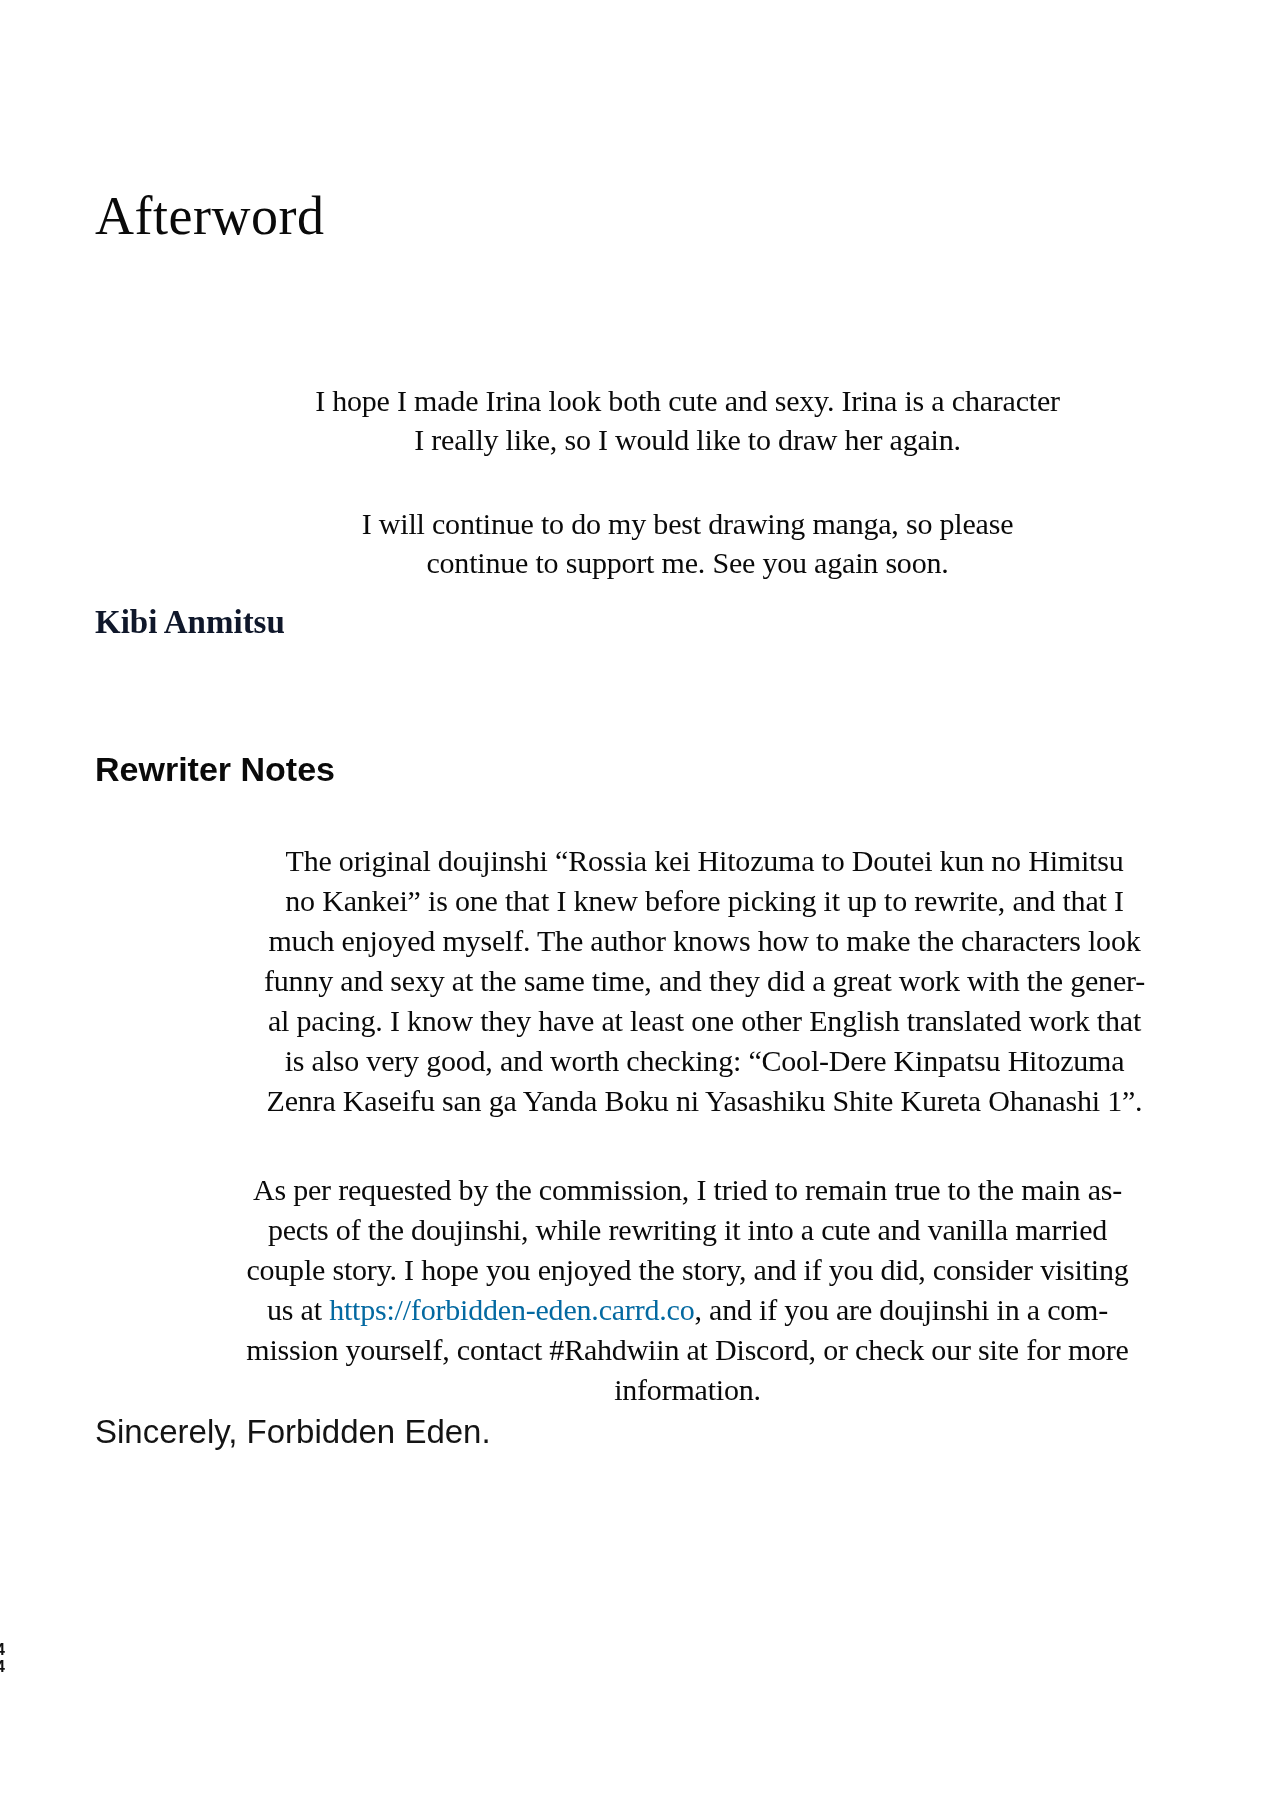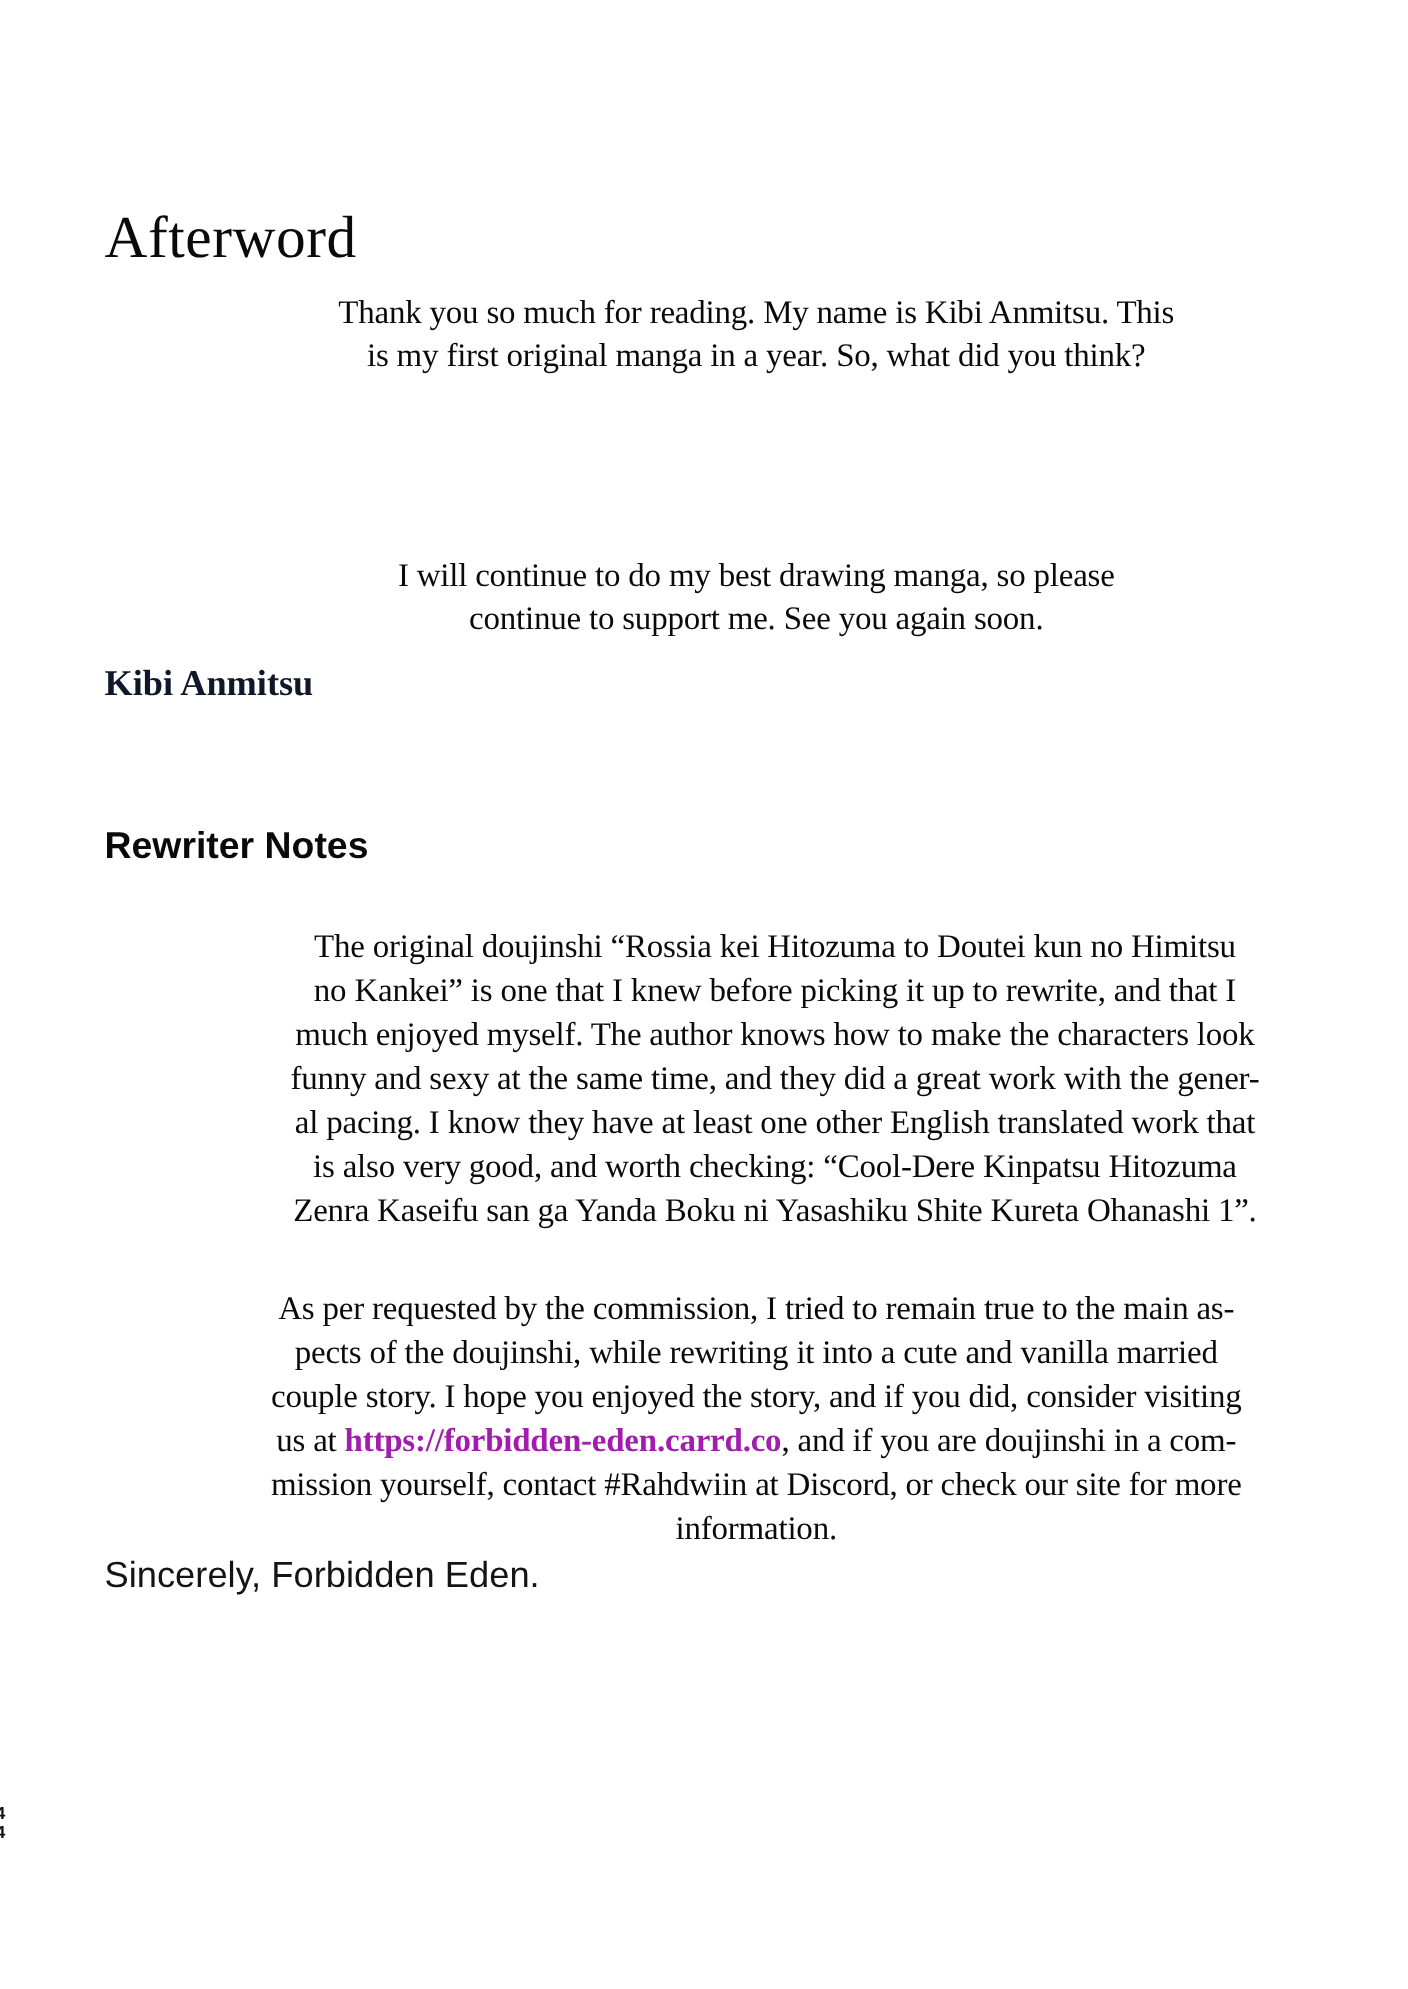--- a/index.html
+++ b/index.html
@@ -52,44 +52,43 @@
   }
 
   .signoff {
     left: 95px;
     top: 1412px;
     font: 400 33px/40px "Liberation Sans", sans-serif;
     color: #141414;
   }
 
   .link-red {
-    color: #a21caf;
+    color: #0369a1;
     text-decoration: none;
     cursor: pointer;
-    font-weight: bold;
   }
 
   .page-number {
     left: -4px;
     top: 1641px;
     font: 700 16px/17px "Liberation Sans", sans-serif;
     color: #111111;
     white-space: pre-line;
   }
 </style>
 </head>
 <body>
 
 <div class="page">
 
   <h1 class="abs page-title">Afterword</h1>
 
-  <div class="abs serif-par" style="top:265px;">Thank you so much for reading. My name is Kibi Anmitsu. This
-is my first original manga in a year. So, what did you think?</div>
 
+  <div class="abs serif-par" style="top:381px;">I hope I made Irina look both cute and sexy. Irina is a character
+I really like, so I would like to draw her again.</div>
 
   <div class="abs serif-par" style="top:504px;">I will continue to do my best drawing manga, so please
 continue to support me. See you again soon.</div>
 
   <div class="abs signature">Kibi Anmitsu</div>
 
   <h2 class="abs section-heading">Rewriter Notes</h2>
 
   <div class="abs serif-par rw" style="top:841px;margin-left:17px;">The original doujinshi “Rossia kei Hitozuma to Doutei kun no Himitsu
 no Kankei” is one that I knew before picking it up to rewrite, and that I

